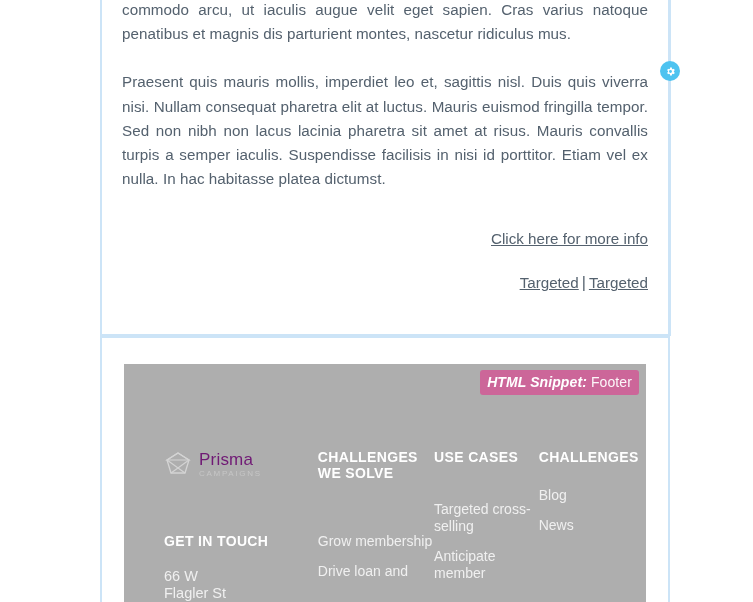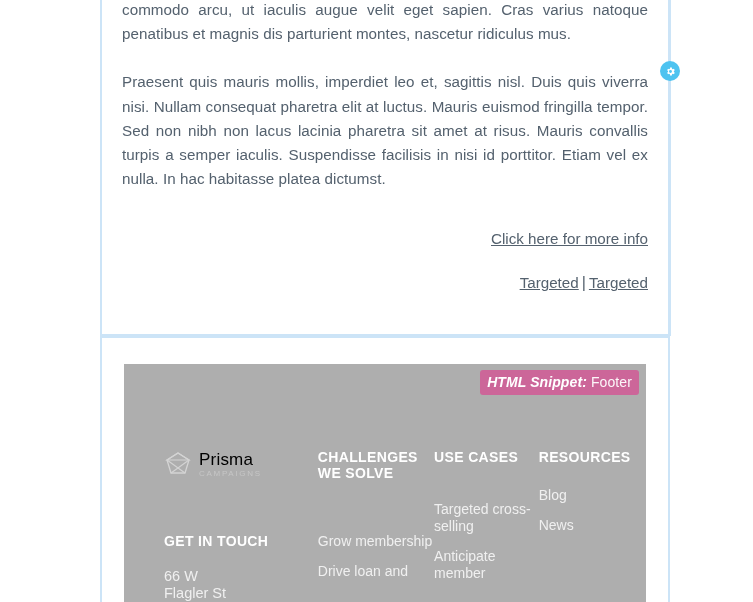--- a/index.html
+++ b/index.html
@@ -132,21 +132,21 @@
   .brand {
     display: flex;
     align-items: center;
     gap: 7px;
     margin-bottom: 56px;
   }
   .brand-mark { width: 28px; height: 28px; display: block; }
   .brand-text { line-height: 1; }
   .brand-name {
     display: block;
-    color: #000000;
+    color: #701a75;
     font-size: 17px;
     font-weight: 400;
     letter-spacing: .2px;
   }
   .brand-sub {
     display: block;
     color: #c6c6c6;
     font-size: 8px;
     letter-spacing: 1.7px;
     margin-top: 2px;
@@ -279,21 +279,21 @@
           <a class="flink">Drive loan and</a>
         </div>
 
         <div class="fcol c3">
           <h4 class="fhead spaced" style="margin-bottom:35px;">USE CASES</h4>
           <a class="flink">Targeted cross-selling</a>
           <a class="flink">Anticipate member</a>
         </div>
 
         <div class="fcol c4">
-          <h4 class="fhead" style="margin-bottom:21px;">RESOURCES</h4>
+          <h4 class="fhead" style="margin-bottom:21px;">CHALLENGES</h4>
           <a class="flink">Blog</a>
           <a class="flink">News</a>
         </div>
 
       </div>
     </div>
   </div>
 
   <div class="gear-rail"></div>
   <div class="gear-button">

